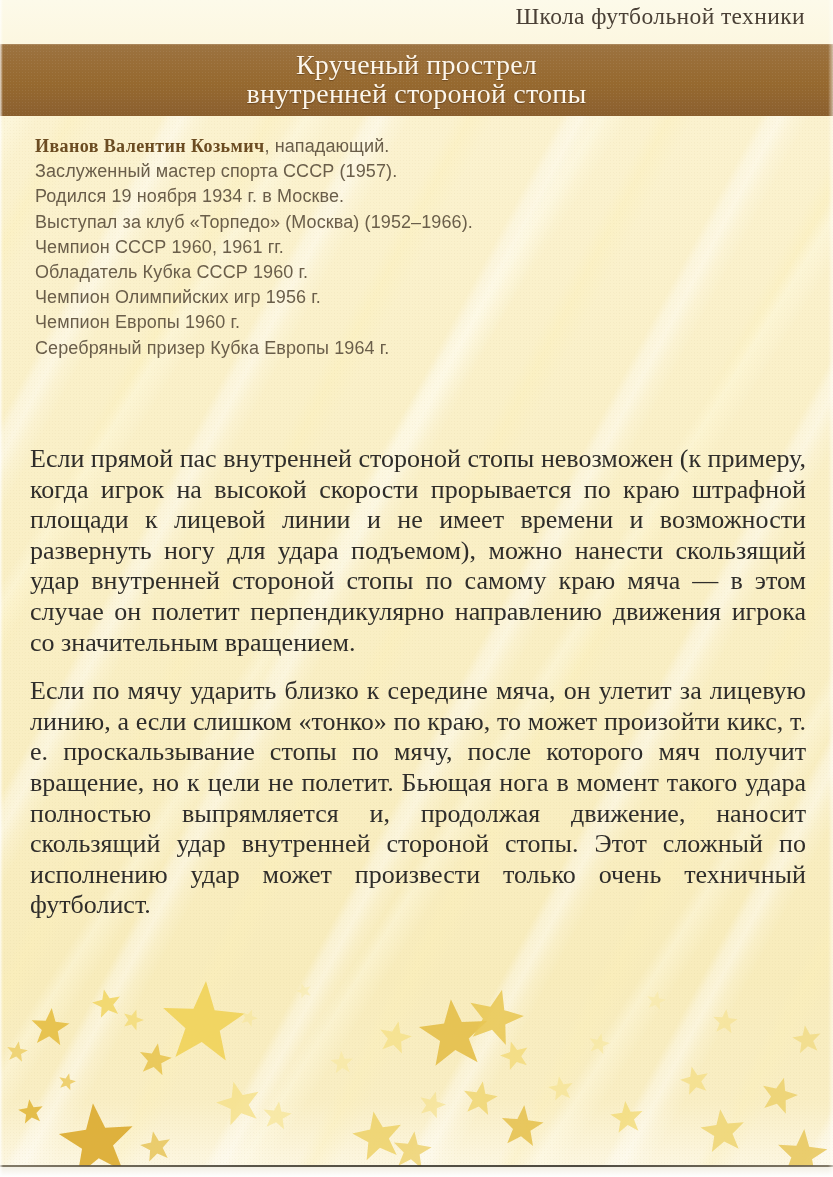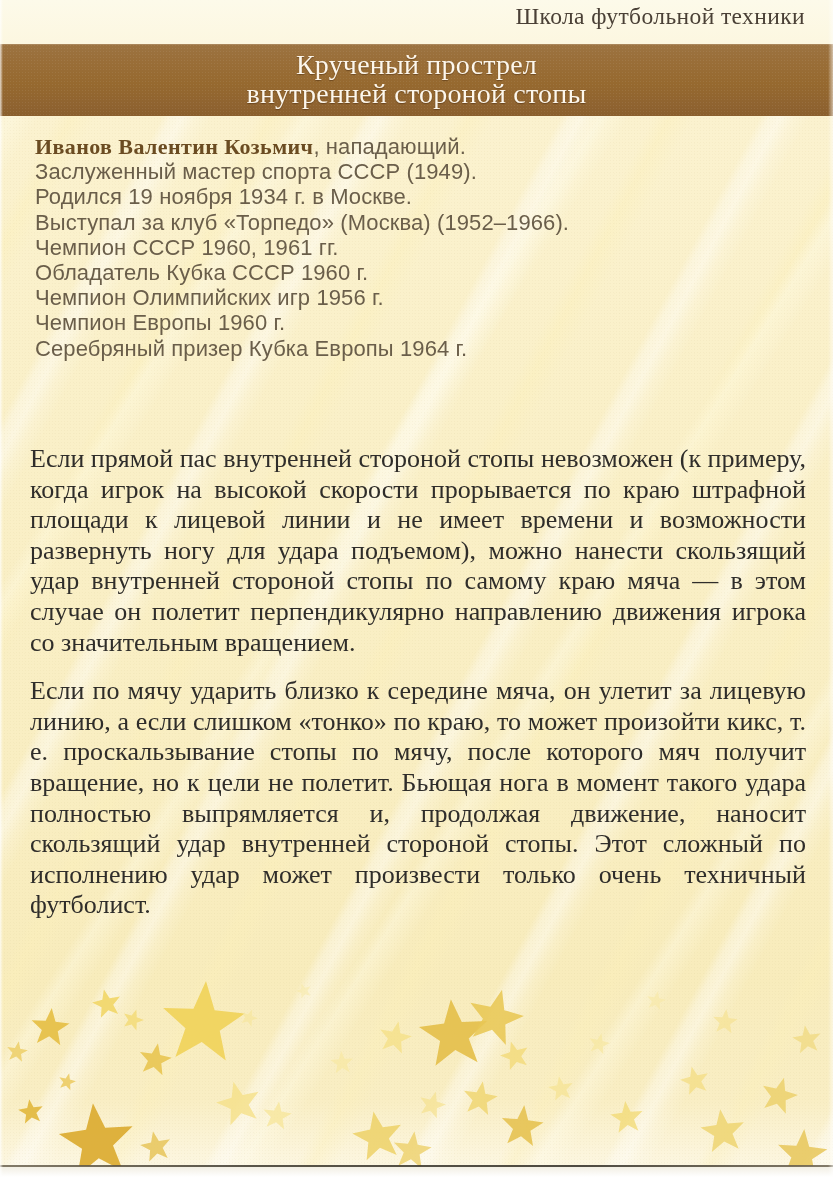--- a/index.html
+++ b/index.html
@@ -140,21 +140,21 @@
   .banner-title .ln1 { font-size: 28px; }
   .banner-title .ln2 { font-size: 28px; }
 
   
   .bio {
     position: absolute;
     left: 35px;
     top: 134px;
     width: 760px;
     font-family: "Liberation Sans", "DejaVu Sans", sans-serif;
-    font-size: 22px;
+    font-size: 18px;
     line-height: 25.2px;
     color: #6a5e4a;
     letter-spacing: 0.1px;
   }
   .bio .line { white-space: nowrap; }
   .bio .name {
     font-family: "Liberation Serif", "DejaVu Serif", serif;
     font-weight: bold;
     color: #6b4c22;
     letter-spacing: 0.4px;
@@ -242,21 +242,21 @@
     <div class="banner-title">
       <span class="ln ln1">Крученый прострел</span>
       <span class="ln ln2">внутренней стороной стопы</span>
     </div>
   </div>
 
   <div class="bio">
     <div class="line">
       <span class="name">Иванов Валентин Козьмич</span><span>, нападающий.</span>
     </div>
-    <div class="line">Заслуженный мастер спорта СССР (1949).</div>
+    <div class="line">Заслуженный мастер спорта СССР (1957).</div>
     <div class="line">Родился 19 ноября 1934 г. в Москве.</div>
     <div class="line">Выступал за клуб «Торпедо» (Москва) (1952–1966).</div>
     <div class="line">Чемпион СССР 1960, 1961 гг.</div>
     <div class="line">Обладатель Кубка СССР 1960 г.</div>
     <div class="line">Чемпион Олимпийских игр 1956 г.</div>
     <div class="line">Чемпион Европы 1960 г.</div>
     <div class="line">Серебряный призер Кубка Европы 1964 г.</div>
   </div>
 
   <div class="body-text">

